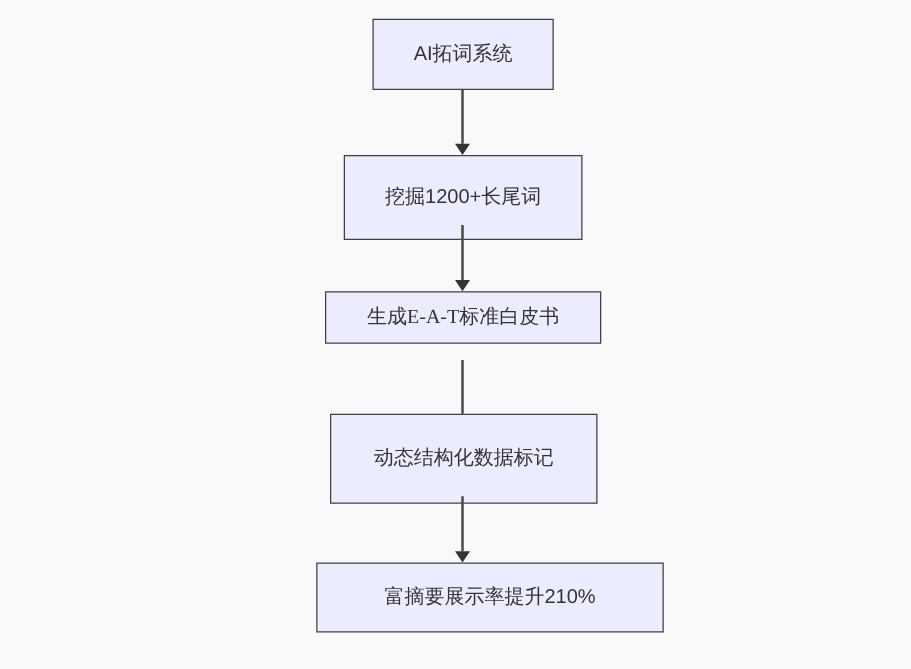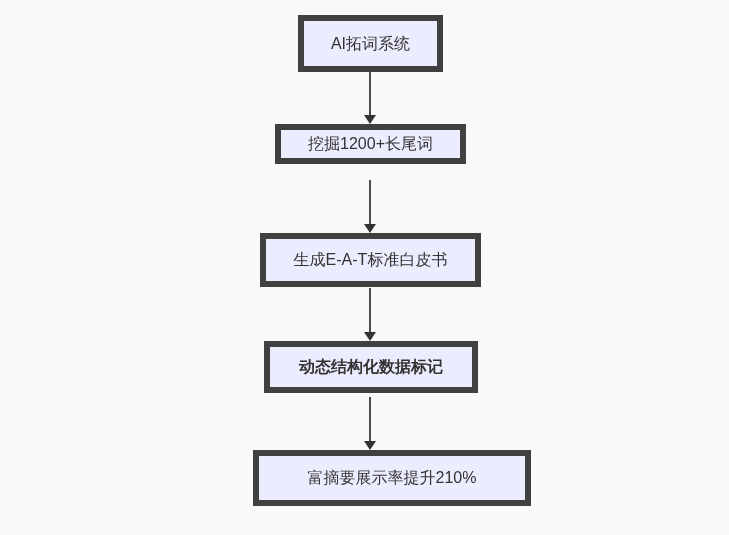--- a/index.html
+++ b/index.html
@@ -11,33 +11,33 @@
     position: relative;
     width: 729px;
     height: 535px;
     background: #f9f9f9;
     overflow: hidden;
   }
   .flow-node {
     position: absolute;
     box-sizing: border-box;
     background: #ECECFF;
-    border: 6px solid #404040;
+    border: 1px solid #404040;
     color: #333333;
     font-size: 16px;
     display: flex;
     align-items: center;
     justify-content: center;
     text-align: center;
     line-height: 1.2;
   }
   .node-1 { left: 298px; top: 15px;  width: 145px; height: 57px; }
-  .node-2 { left: 275px; top: 124px; width: 191px; height: 40px; }
-  .node-3 { left: 260px; top: 233px; width: 221px; height: 54px; }
-  .node-4 { left: 264px; top: 341px; width: 214px; height: 52px; font-weight: bold; }
+  .node-2 { left: 275px; top: 124px; width: 191px; height: 68px; }
+  .node-3 { left: 260px; top: 233px; width: 221px; height: 42px; font-family: Liberation Serif, serif; }
+  .node-4 { left: 264px; top: 331px; width: 214px; height: 72px; }
   .node-5 { left: 253px; top: 450px; width: 278px; height: 56px; }
 
   .edge {
     position: absolute;
     width: 12px;
     display: flex;
     flex-direction: column;
     align-items: center;
   }
   .edge-line {

